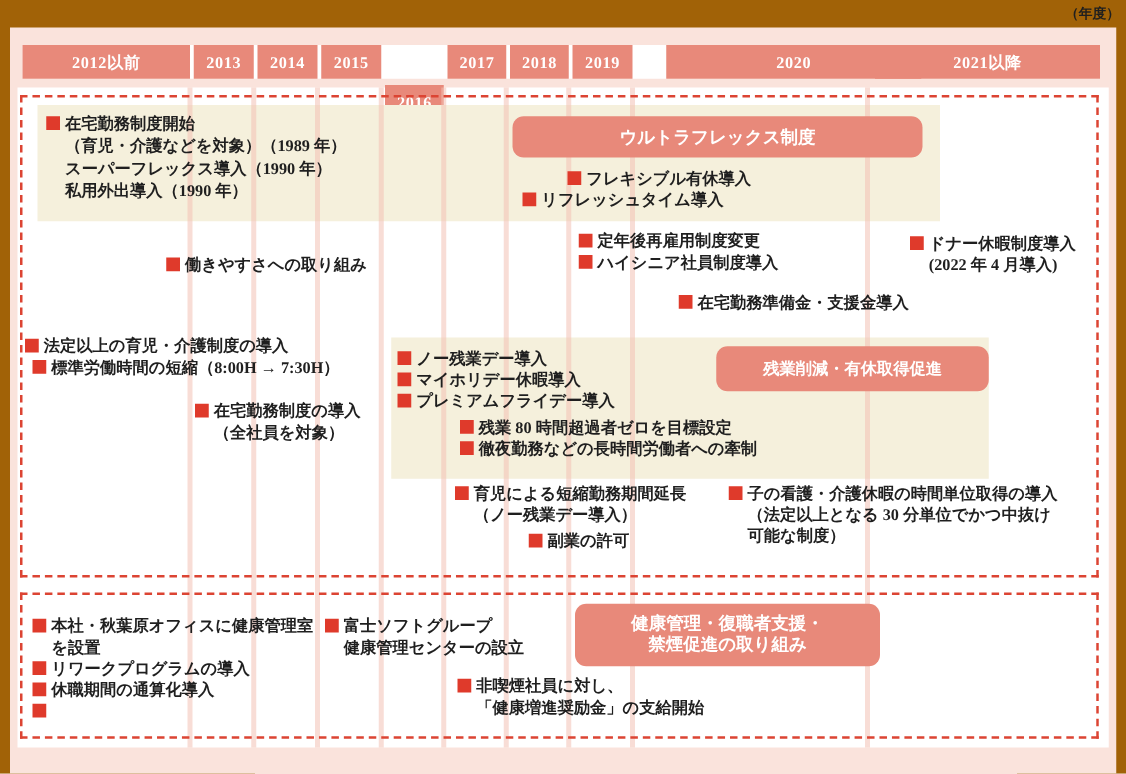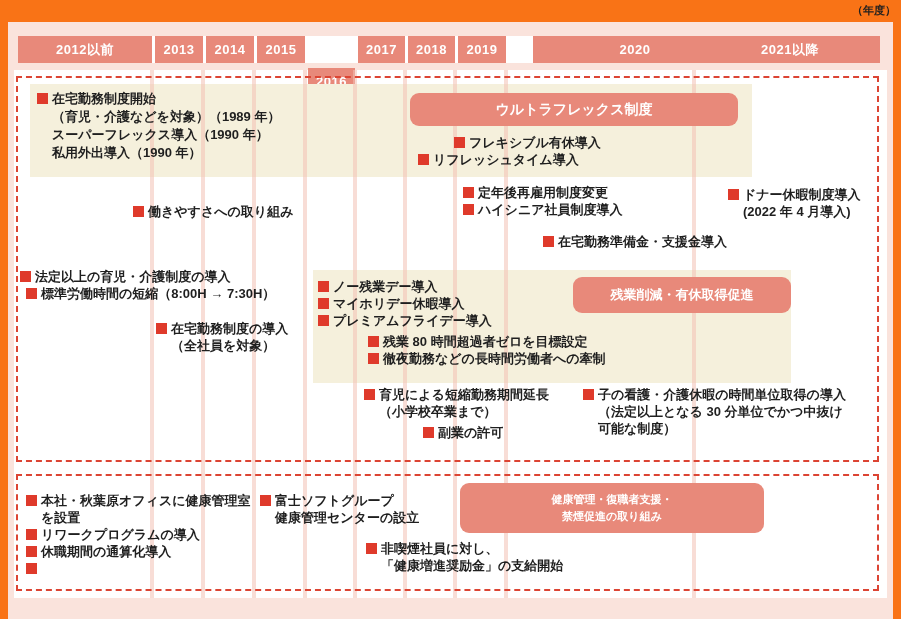--- a/index.html
+++ b/index.html
@@ -1,18 +1,18 @@
 <!DOCTYPE html>
 <html><head>
 <meta charset="utf-8">
 <style>
   html,body{margin:0;padding:0;background:#fff;}
   #stage{
-    position:relative;width:901px;height:619px;background:#f97316;overflow:hidden;
-    font-family:Liberation Sans, sans-serif;
+    position:relative;width:901px;height:619px;background:#a16207;overflow:hidden;
+    font-family:Liberation Serif, serif;
   }
   .axis-unit{position:absolute;top:3px;left:852px;font-size:11px;font-weight:bold;color:#1f1f1f;}
   
   .band{position:absolute;left:8px;top:22px;width:885px;height:597px;background:#fae3dc;}
   .band-inner{position:absolute;left:14px;top:70px;width:873px;height:528px;background:#ffffff;}
   .year-gap-strip{position:absolute;left:18px;top:36px;width:862px;height:27px;background:#ffffff;}
   .yearbox{
     position:absolute;top:36px;height:27px;background:#e8897a;color:#fff;
     font-weight:bold;font-size:13px;display:flex;align-items:center;justify-content:center;
     letter-spacing:.5px;
@@ -67,21 +67,21 @@
 
   <div class="dashedbox" style="left:16px;top:76px;width:859px;height:382px;"></div>
   <div class="dashedbox" style="left:16px;top:474px;width:859px;height:113px;"></div>
 
   <div class="banner" style="left:410px;top:93px;width:328px;height:33px;font-size:14px;text-align:right;">
     <span>ウルトラフレックス制度</span>
   </div>
   <div class="banner" style="left:573px;top:277px;width:218px;height:36px;font-size:13px;">
     <span>残業削減・有休取得促進</span>
   </div>
-  <div class="banner" style="left:460px;top:483px;width:304px;height:50px;font-size:11px;line-height:17px;">
+  <div class="banner" style="left:460px;top:483px;width:244px;height:50px;font-size:14px;line-height:17px;">
     <span>健康管理・復職者支援・</span>
     <span>禁煙促進の取り組み</span>
   </div>
 
   <div class="item lh18" style="left:37px;top:90px;">
     <span class="ln b"><span class="bullet"></span><span>在宅勤務制度開始</span></span>
     <span class="ln">（育児・介護などを対象）（1989 年）</span>
     <span class="ln">スーパーフレックス導入（1990 年）</span>
     <span class="ln">私用外出導入（1990 年）</span>
   </div>
@@ -136,21 +136,21 @@
   </div>
   <div class="item" style="left:368px;top:333px;">
     <span class="ln b"><span class="bullet"></span><span>残業 80 時間超過者ゼロを目標設定</span></span>
   </div>
   <div class="item" style="left:368px;top:350px;">
     <span class="ln b"><span class="bullet"></span><span>徹夜勤務などの長時間労働者への牽制</span></span>
   </div>
 
   <div class="item" style="left:364px;top:386px;">
     <span class="ln b"><span class="bullet"></span><span>育児による短縮勤務期間延長</span></span>
-    <span class="ln">（小学校卒業まで）</span>
+    <span class="ln">（ノー残業デー導入）</span>
   </div>
   <div class="item" style="left:423px;top:424px;">
     <span class="ln b"><span class="bullet"></span><span>副業の許可</span></span>
   </div>
 
   <div class="item" style="left:583px;top:386px;">
     <span class="ln b"><span class="bullet"></span><span>子の看護・介護休暇の時間単位取得の導入</span></span>
     <span class="ln">（法定以上となる 30 分単位でかつ中抜け</span>
     <span class="ln">可能な制度）</span>
   </div>

